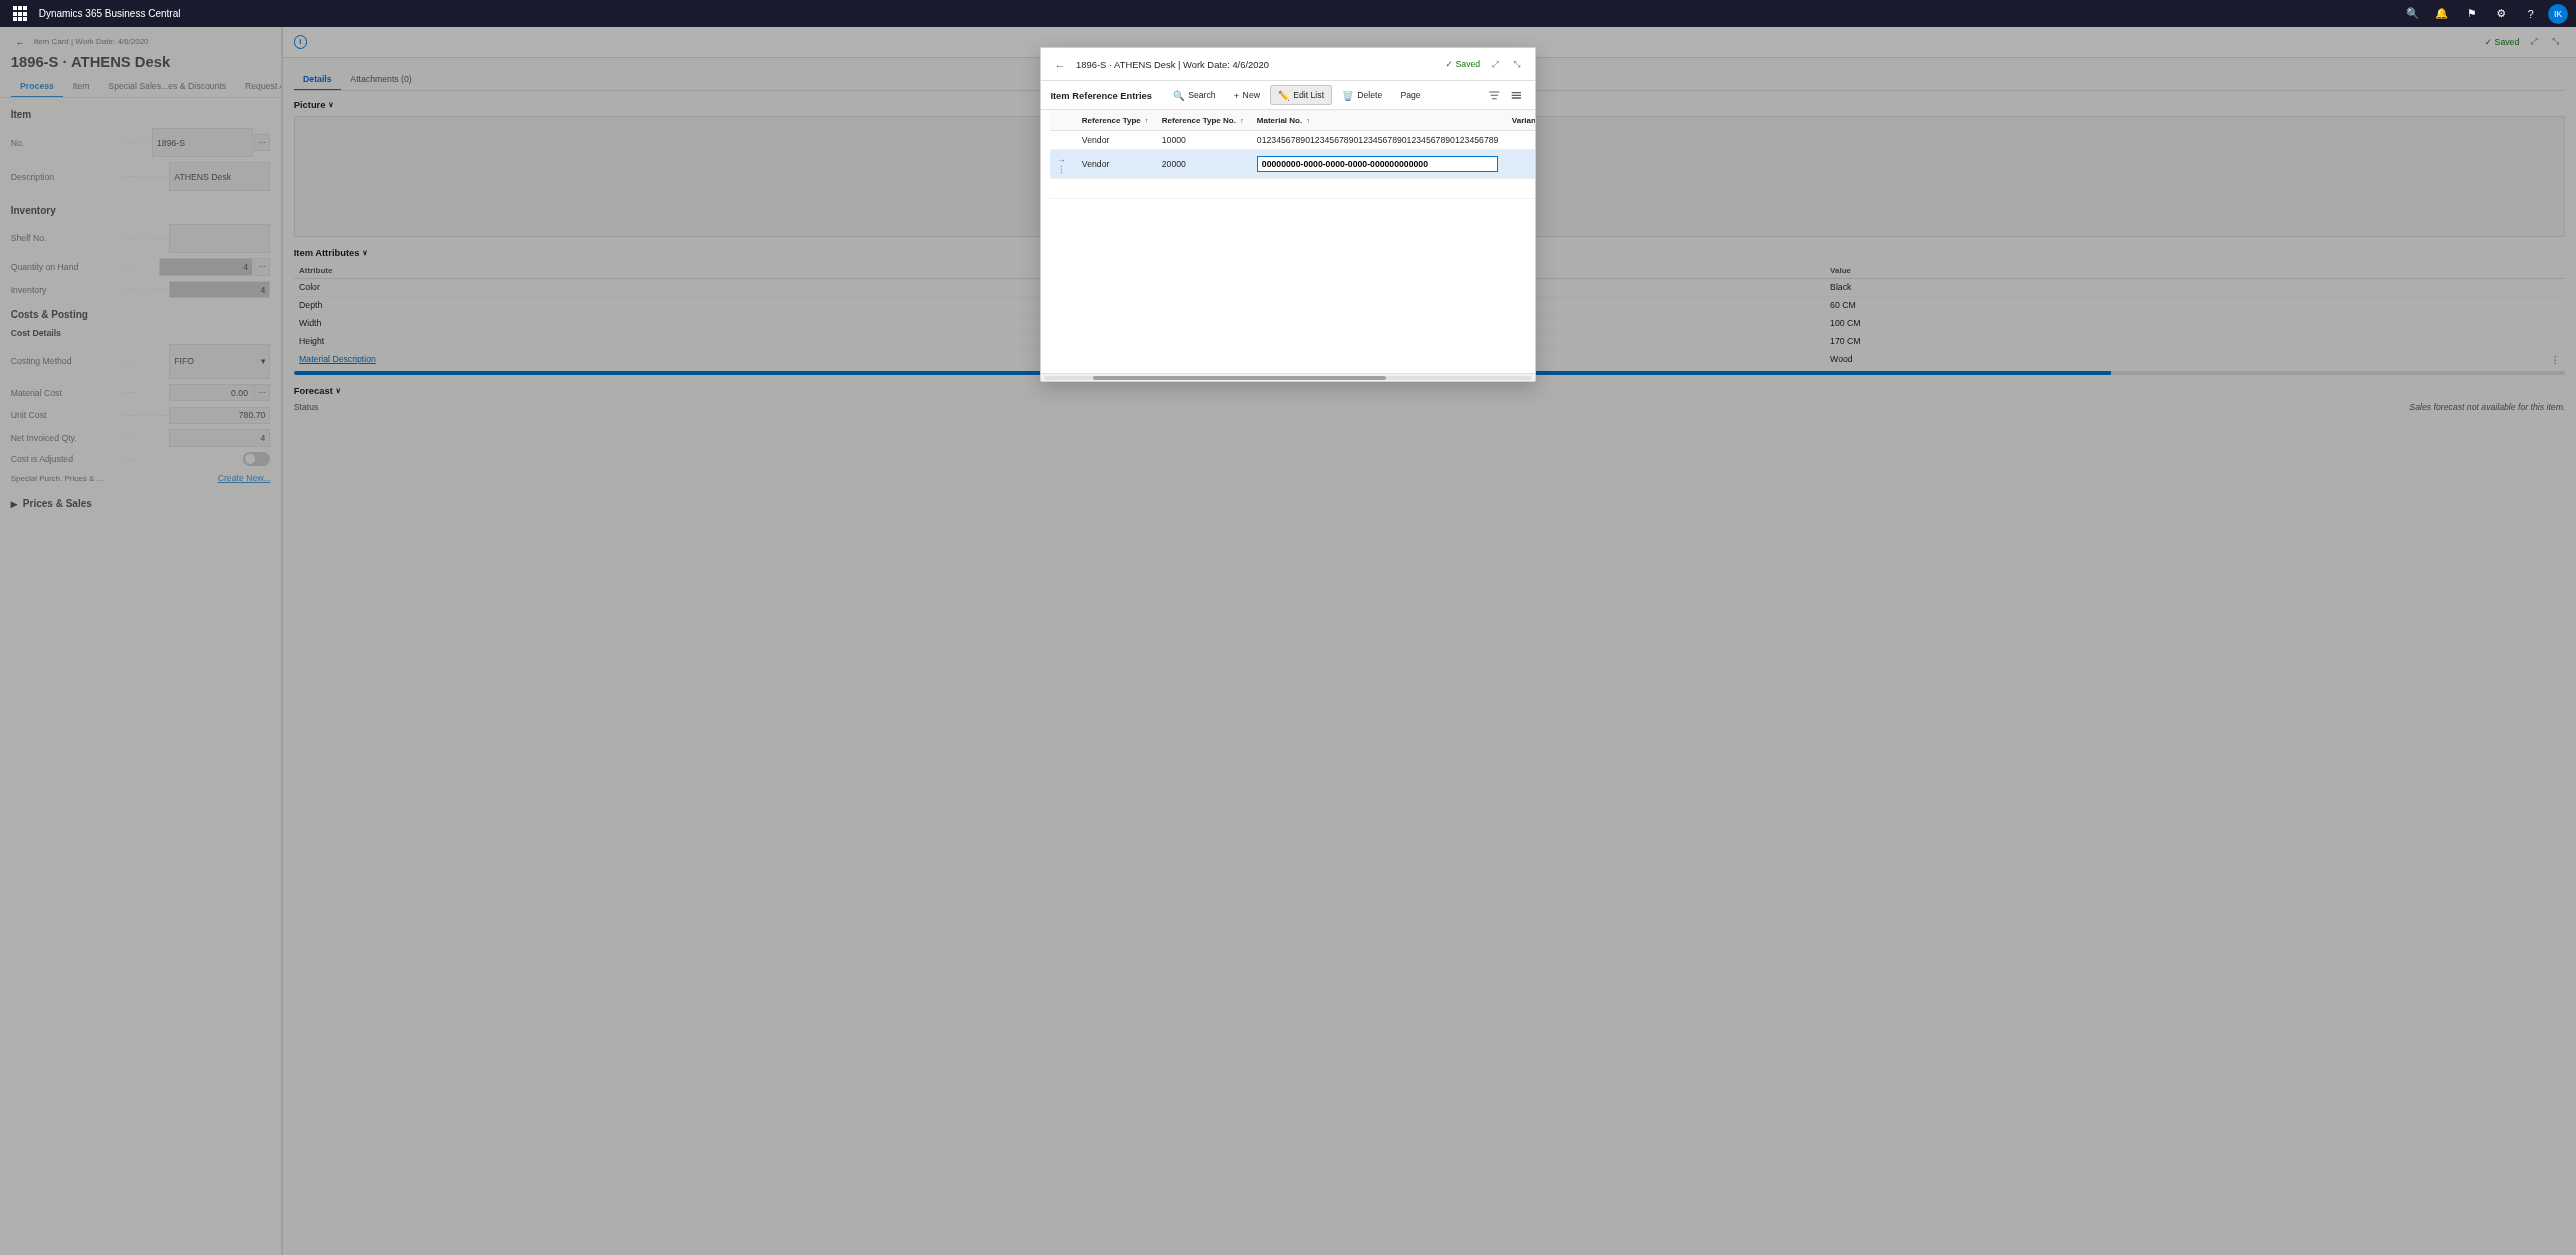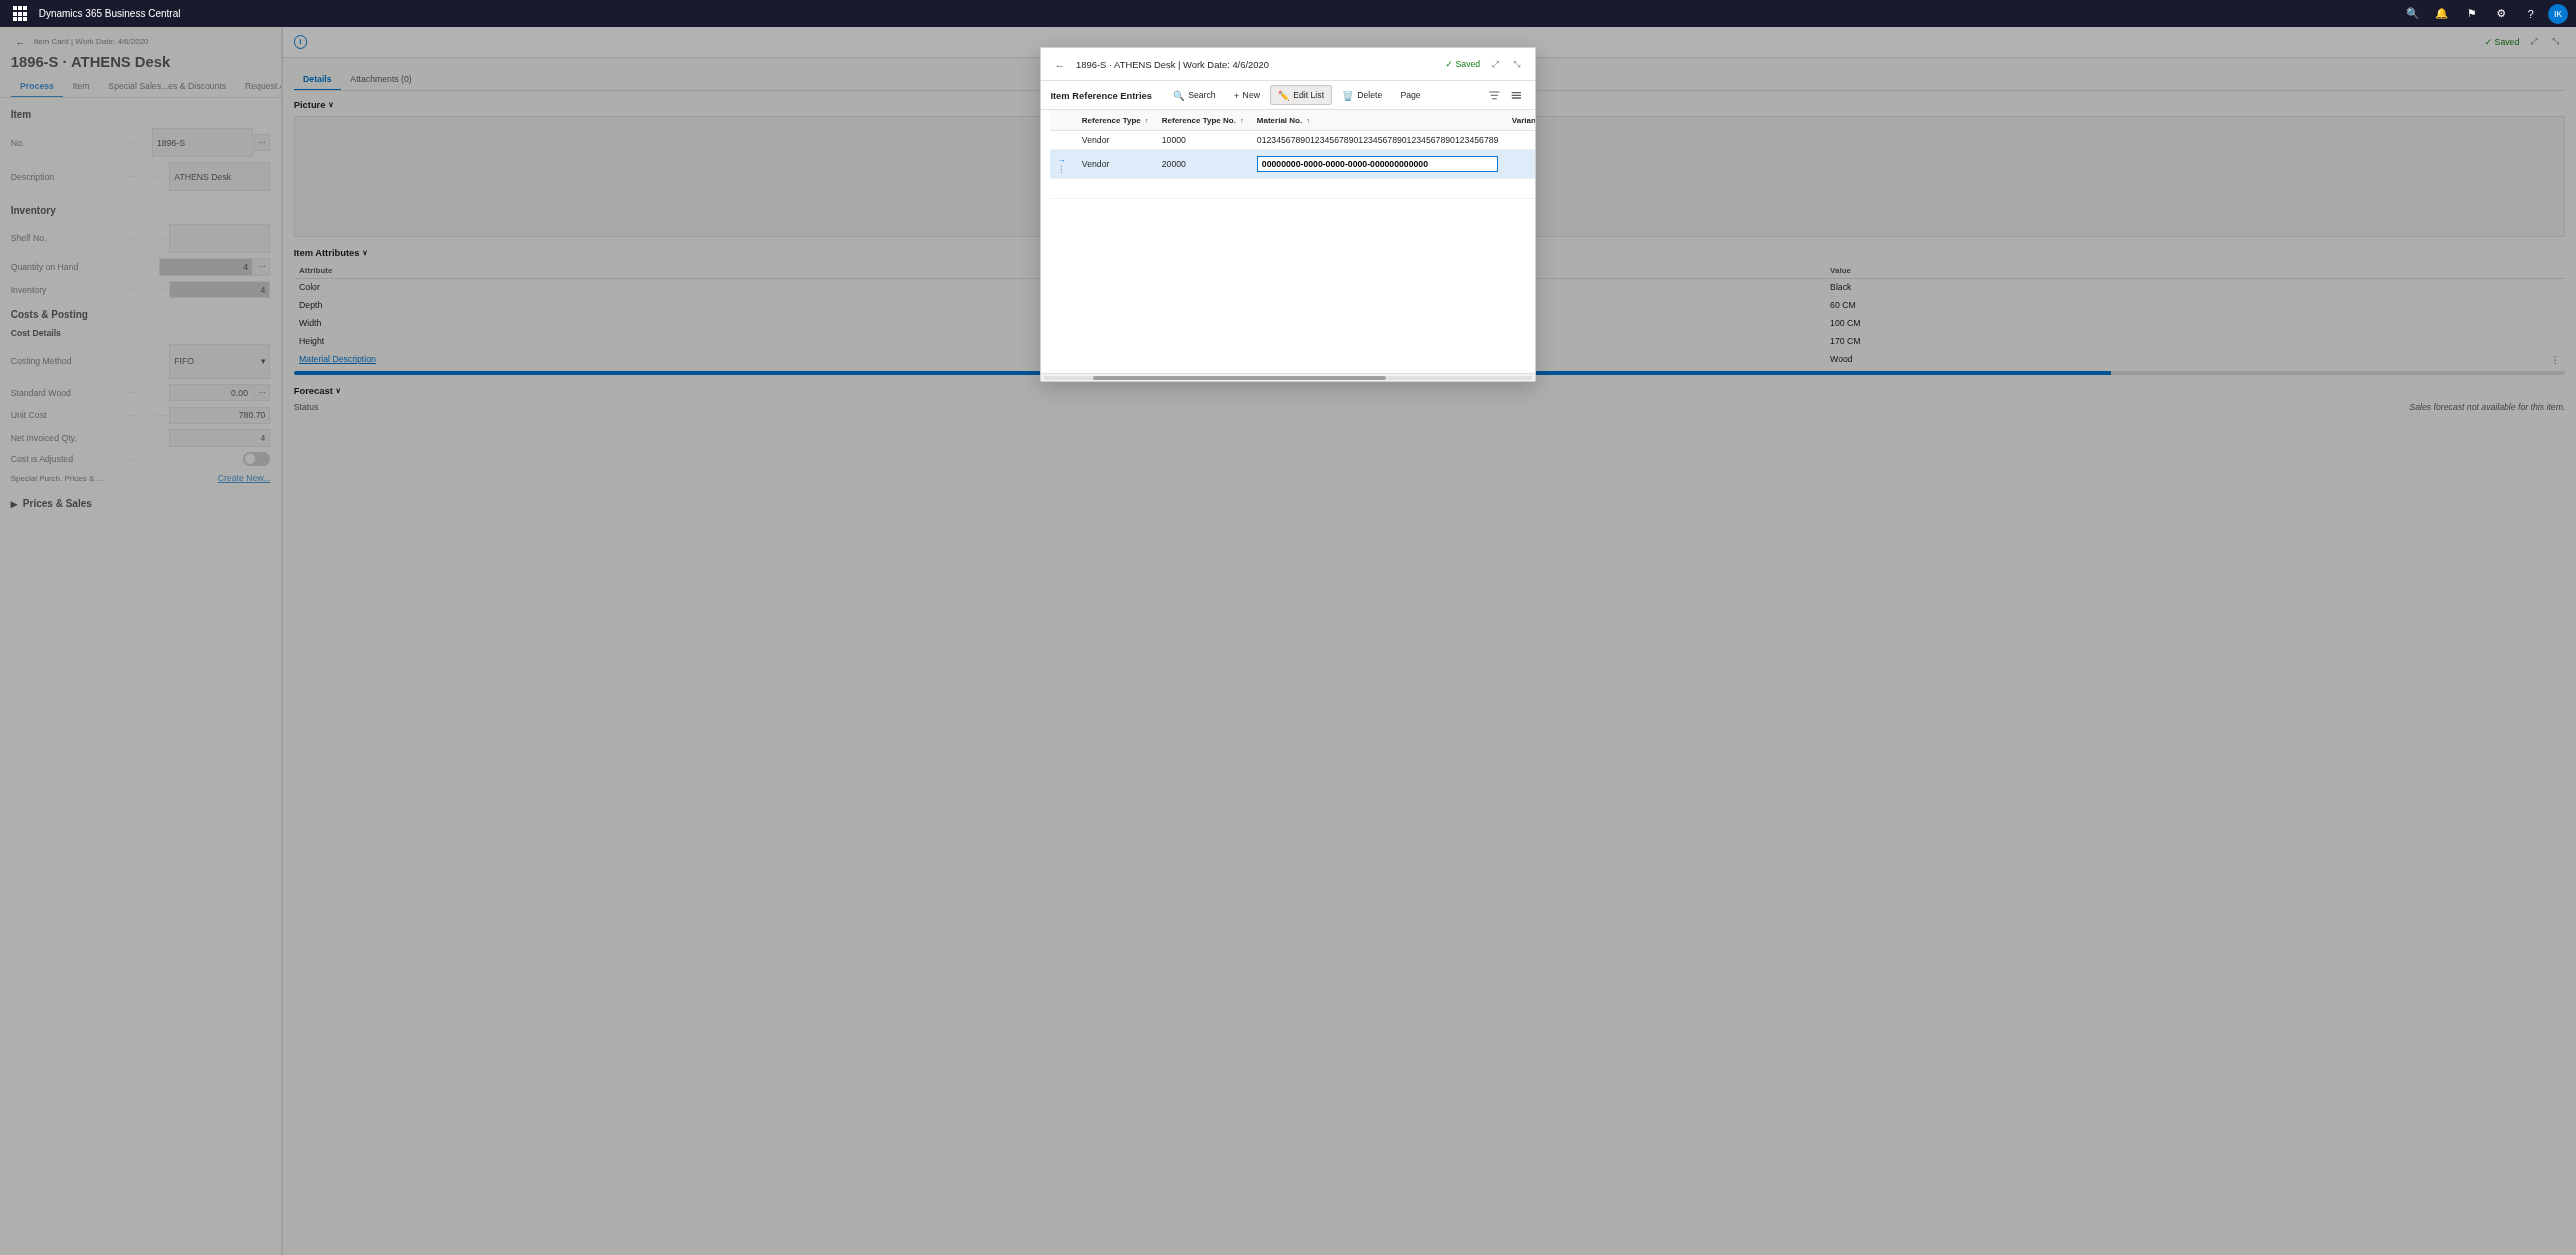--- a/index.html
+++ b/index.html
@@ -323,21 +323,21 @@
       <div class="subsection-title">Cost Details</div>
       <div class="field-row">
         <span class="field-label">Costing Method</span>
         <span class="dot-separator">···</span>
         <div class="select-field" style="min-width:101px;">
           <span>FIFO</span>
           <span>▾</span>
         </div>
       </div>
       <div class="field-row">
-        <span class="field-label">Standard Wood</span>
+        <span class="field-label">Material Cost</span>
         <span class="dot-separator">·····</span>
         <div class="field-value-with-btn">
           <div class="progress-bar-bg" style="min-width:84px;height:17.4px;">
             <span class="progress-bar-text" style="margin-left:auto;">0.00</span>
           </div>
           <div class="field-btn">···</div>
         </div>
       </div>
       <div class="field-row">
         <span class="field-label">Unit Cost</span>

